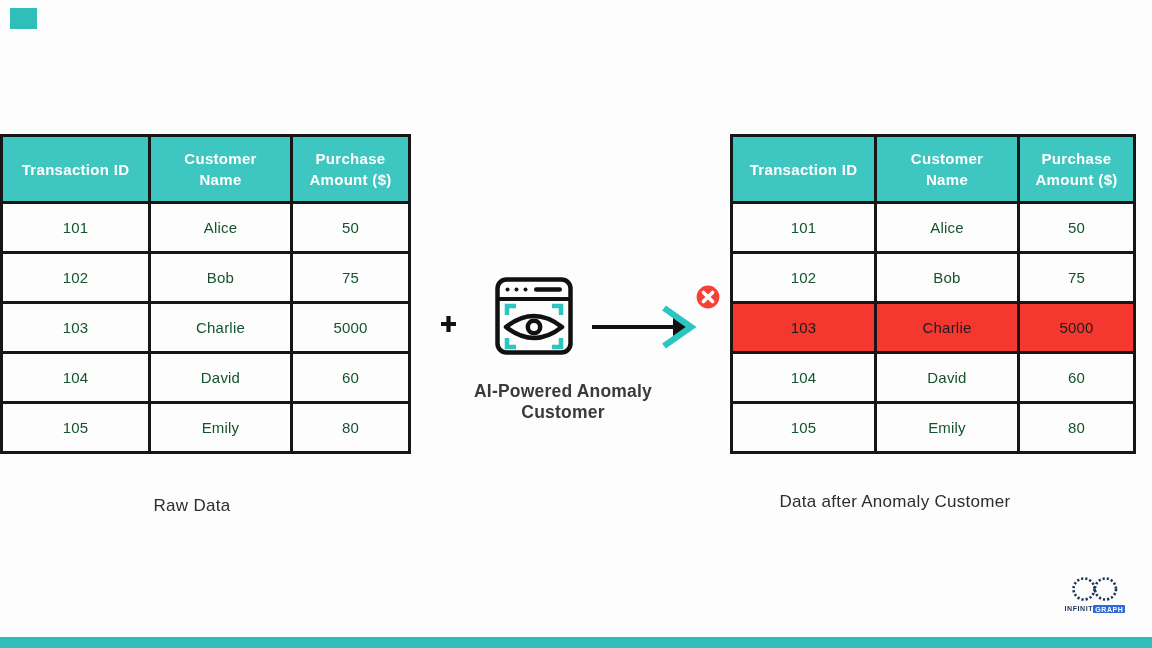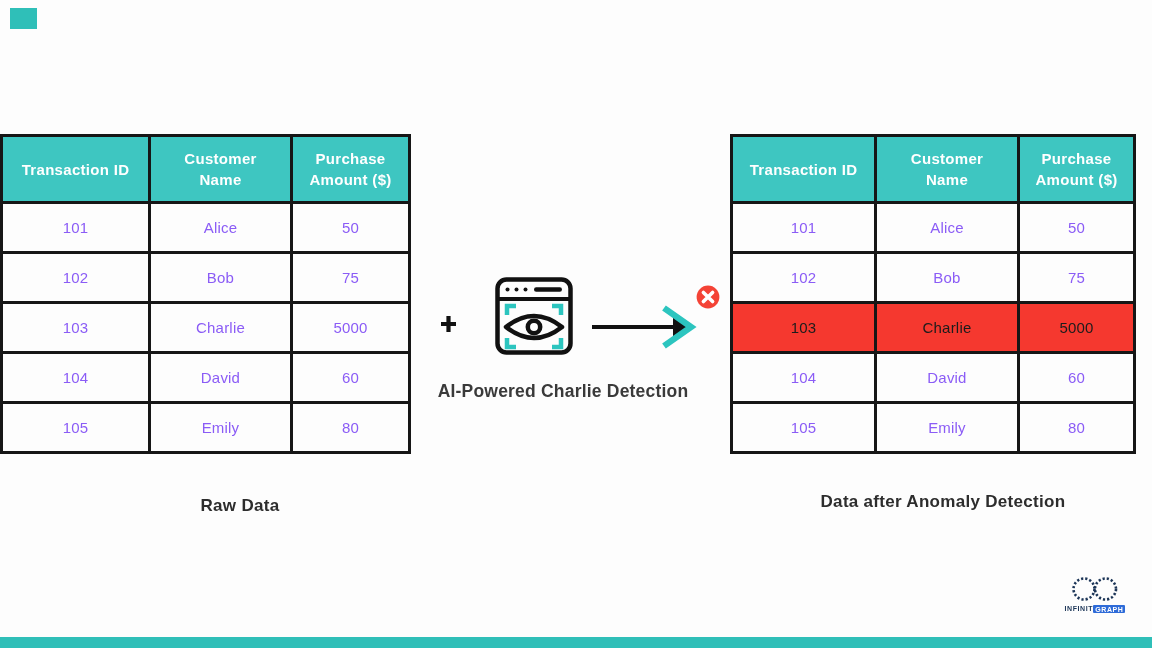--- a/index.html
+++ b/index.html
@@ -58,36 +58,35 @@
     letter-spacing: 0.3px;
     height: 64px;
     white-space: pre-line;
     padding: 0 6px;
   }
   .data-table td {
     font-size: 15px;
     font-weight: 500;
     height: 45px;
     background: #fdfdfd;
-    color: #8b5cf6;
+    color: #14532d;
     letter-spacing: 0.2px;
   }
   .data-table tr.anomaly td {
     background: #f5382f;
     color: #1c1c1c;
   }
 
   .table-caption {
     position: absolute;
     font-size: 17px;
-    font-weight: bold;
+    font-weight: normal;
     color: #2d2d2d;
     letter-spacing: 0.3px;
     text-align: center;
-    margin-left: 48px;
   }
   .caption-left  { left: 0;     width: 384px; top: 496px; }
   .caption-right { left: 700px; width: 390px; top: 492px; }
 
   
   .middle-svg {
     position: absolute;
     left: 430px;
     top: 270px;
     width: 300px;
@@ -210,21 +209,21 @@
     <line x1="592" y1="327" x2="674" y2="327" stroke="#111111" stroke-width="4.2"></line>
     <polygon points="673,317.5 692,327 673,336.5" fill="#111111"></polygon>
     <polyline points="664,308 691,327 664,346" fill="none" stroke="#2cc5bf" stroke-width="6.4"></polyline>
   </g>
 
   <g>
     <circle cx="708" cy="297" r="11.4" fill="#f44336"></circle>
     <path d="M703.4 292.4 L712.6 301.6 M712.6 292.4 L703.4 301.6" stroke="#ffffff" stroke-width="3.6" stroke-linecap="round"></path>
   </g>
 </svg>
-<div class="process-label">AI-Powered Charlie Detection</div>
+<div class="process-label">AI-Powered Anomaly Customer</div>
 
 <table class="data-table right" data-table="right_table">
   <colgroup>
     <col style="width:144px">
       <col style="width:143px">
       <col style="width:116px">
   </colgroup>
 <thead>
       <tr>
         <th>Transaction ID</th>
@@ -255,21 +254,21 @@
         <td>David</td>
         <td>60</td>
       </tr>
       <tr>
         <td>105</td>
         <td>Emily</td>
         <td>80</td>
       </tr>
     </tbody>
   </table>
-<div class="table-caption caption-right">Data after Anomaly Detection</div>
+<div class="table-caption caption-right">Data after Anomaly Customer</div>
 
 <div class="logo">
   <svg width="52" height="30" viewBox="0 0 52 30">
     <circle cx="15" cy="15" r="10.5" fill="none" stroke="#1c3557" stroke-width="2.6" stroke-dasharray="2.2 2"></circle>
     <circle cx="36.5" cy="15" r="10.5" fill="none" stroke="#1c3557" stroke-width="2.6" stroke-dasharray="2.2 2"></circle>
   </svg>
   <div class="logo-text">
     <span class="t1">INFINIT</span><span class="t2">GRAPH</span>
   </div>
 </div>

